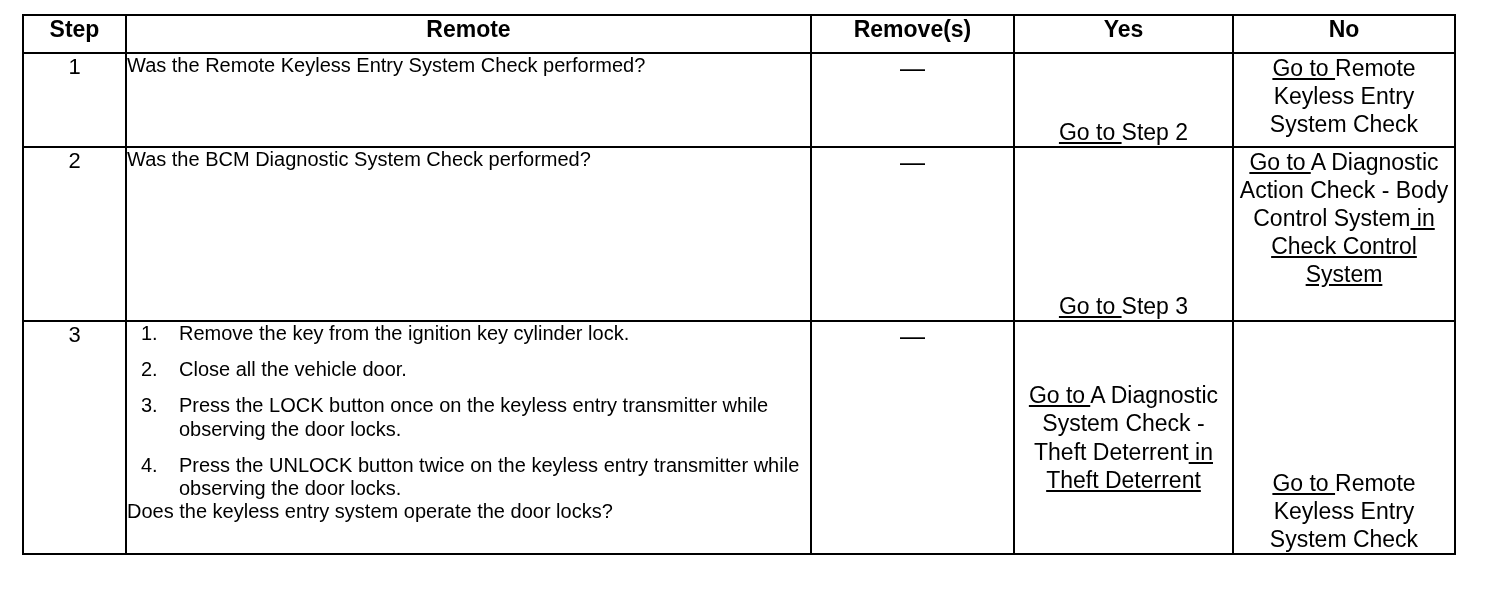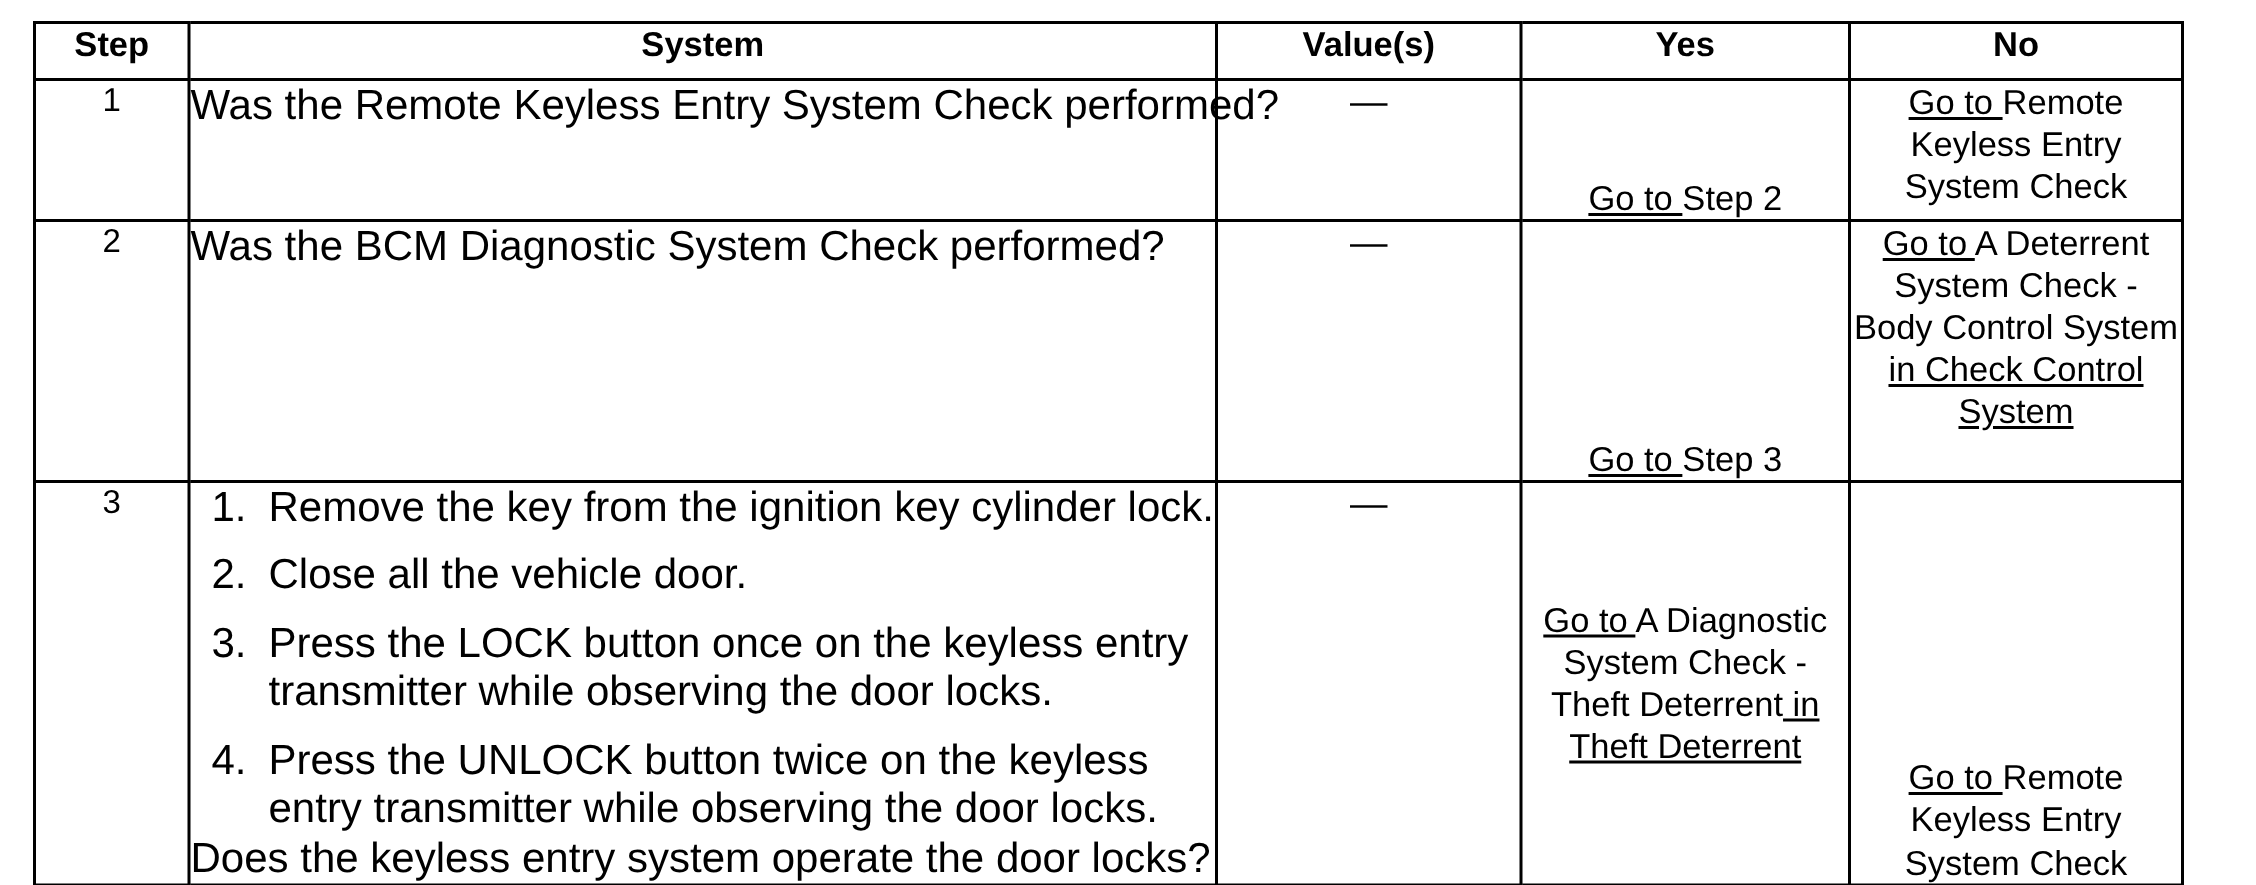--- a/index.html
+++ b/index.html
@@ -60,21 +60,21 @@
   td.step {
     text-align: center;
     vertical-align: middle;
     font-size: 22px;
     font-weight: normal;
   }
 
   
   td.action {
     padding: 8px 10px 8px 14px;
-    font-size: 28px;
+    font-size: 20px;
     line-height: 1.17;
     vertical-align: top;
   }
   td.action .q {
     display: block;
     white-space: nowrap;
   }
   td.action .q.lead {
     margin-bottom: 0;
   }
@@ -136,22 +136,22 @@
       <col class="c-step">
       <col class="c-action">
       <col class="c-value">
       <col class="c-yes">
       <col class="c-no">
     </colgroup>
 
     <thead>
       <tr>
         <th>Step</th>
-        <th>System</th>
-        <th>Value(s)</th>
+        <th>Remote</th>
+        <th>Remove(s)</th>
         <th>Yes</th>
         <th>No</th>
       </tr>
     </thead>
 
     <tbody>
 
       <tr style="height:94px;">
         <td class="step">1</td>
 
@@ -177,21 +177,21 @@
           <span class="q lead">Was the BCM Diagnostic System Check performed?</span>
         </td>
 
         <td class="value">—</td>
 
         <td class="branch bot">
           <span class="ro">Go to </span><span class="it">Step 3</span><span class="ro"></span>
         </td>
 
         <td class="branch top">
-          <span class="ro">Go to </span><span class="it">A Deterrent System Check - Body Control System</span><span class="ro"> in Check Control System</span>
+          <span class="ro">Go to </span><span class="it">A Diagnostic Action Check - Body Control System</span><span class="ro"> in Check Control System</span>
         </td>
       </tr>
 
       <tr style="height:233px;">
         <td class="step">3</td>
 
         <td class="action">
           <ol class="steps">
             <li>
               <span class="num">1.</span><span>Remove the key from the ignition key cylinder lock.</span>

